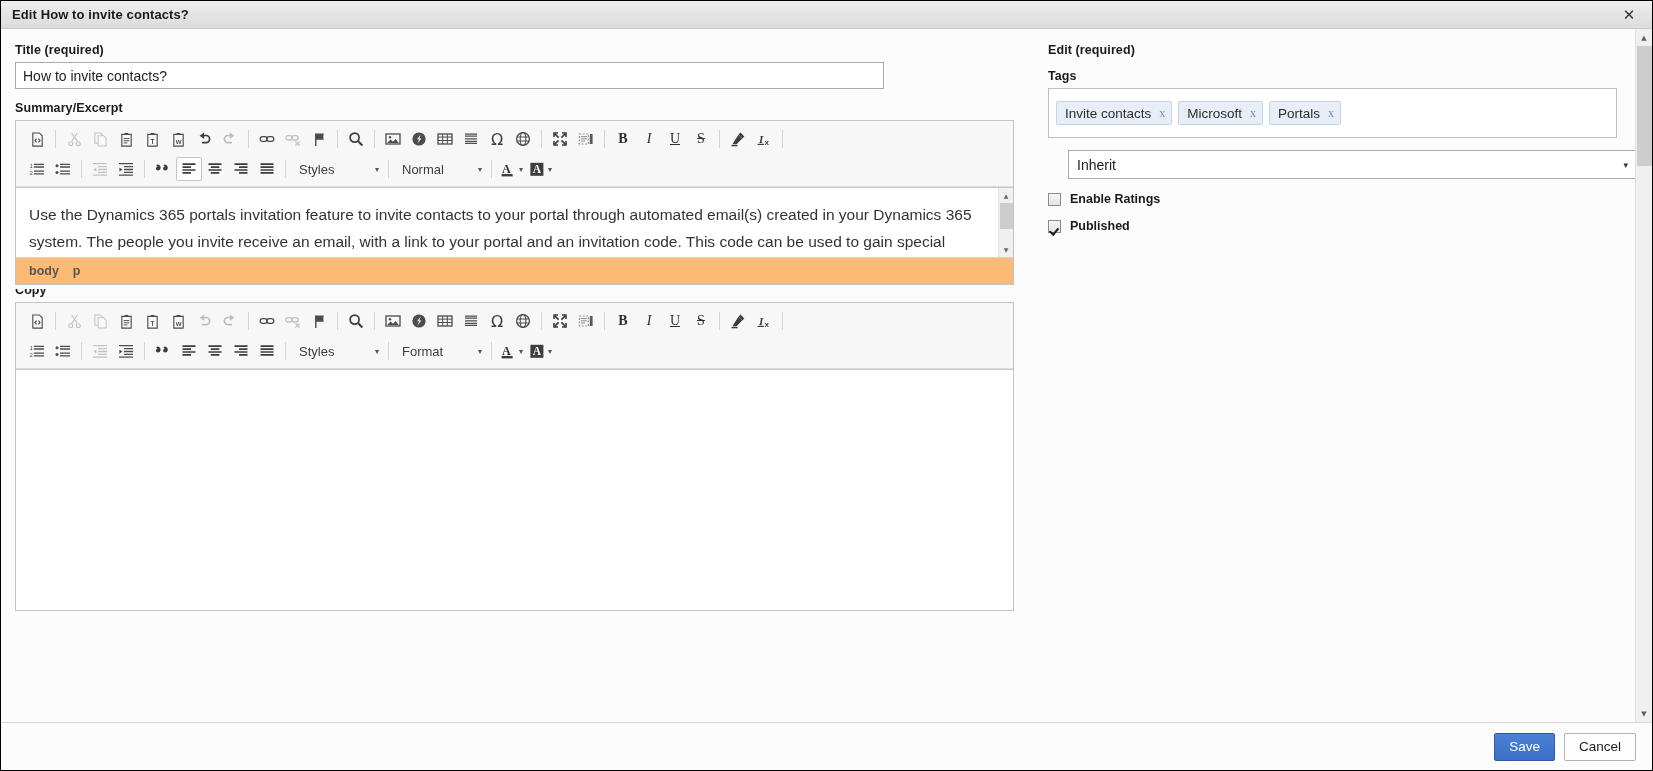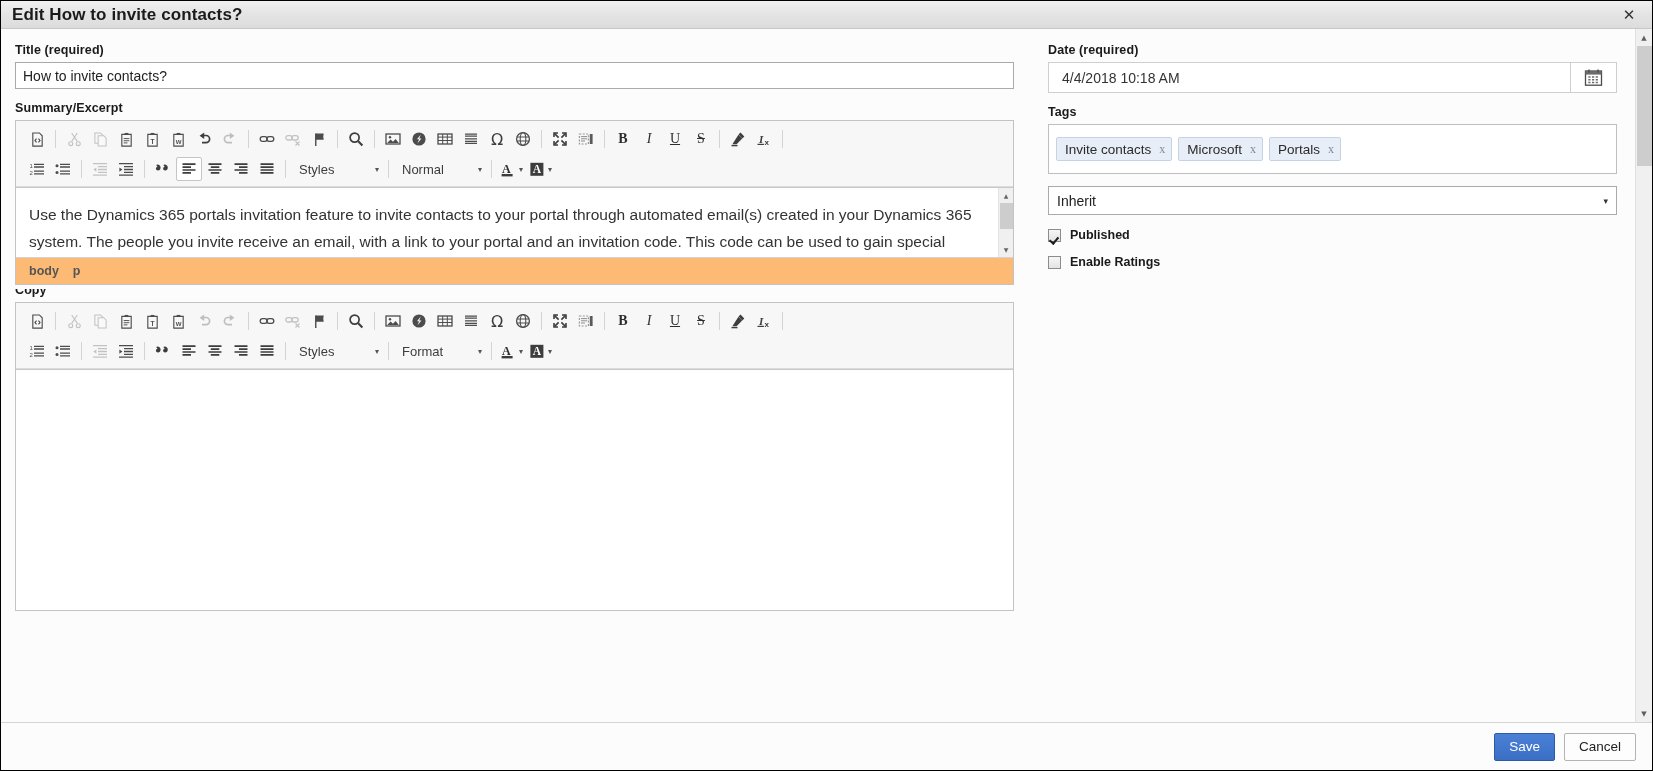--- a/index.html
+++ b/index.html
@@ -27,21 +27,21 @@
     height: 28px;
     min-height: 28px;
     background: linear-gradient(to bottom, #f0f0f0 0%, #e4e4e4 50%, #dcdcdc 100%);
     border-bottom: 1px solid #c8c8c8;
     display: flex;
     align-items: center;
     position: relative;
     padding-left: 11px;
   }
   #titlebar .ttl {
-    font-size: 17px;
+    font-size: 13px;
     font-weight: bold;
     color: #1a1a1a;
     letter-spacing: .1px;
   }
   #close-btn {
     position: absolute;
     right: 0; top: 0;
     width: 46px; height: 27px;
     display: flex; align-items: center; justify-content: center;
     font-size: 15px;
@@ -285,20 +285,21 @@
     width: 100%;
     height: 29px;
     border: 1px solid #aaa;
     background: #fff;
     display: flex;
     align-items: center;
     padding: 0 8px;
     font-size: 14px;
     color: #222;
     cursor: pointer;
+    margin-left: 20px;
   }
   .sel .caret {
     position: absolute;
     right: 8px; top: 50%;
     transform: translateY(-50%);
     font-size: 9px;
     color: #333;
     font-family: "DejaVu Sans", sans-serif;
   }
 
@@ -392,21 +393,21 @@
   </div>
 
   <div id="body">
 
     <div id="scrollpane">
 
       <div id="leftcol">
 
         <div class="field">
           <label class="fl">Title (required)</label>
-          <input class="txt" style="width: 999px;" value="How to invite contacts?">
+          <input class="txt" style="width: 869px;" value="How to invite contacts?">
         </div>
 
         <label class="fl">Summary/Excerpt</label>
         <div class="cke">
           <div class="cke-toolbar">
 
             <div class="cke-row">
               <div class="tb-btn">
                 <svg width="15" height="15" viewBox="0 0 16 16">
                     <path d="M3 1h7l3 3v11H3z" fill="none" stroke="#4c4c4c" stroke-width="1.2"></path>
@@ -920,32 +921,21 @@
             <div class="cke-content">
               <p></p>
             </div>
           </div>
         </div>
       </div>
 
       <div id="rightcol">
 
         <div class="field">
-          <label class="fl">Date (required)</label>
-          <div id="date-wrap">
-            <input class="txt soft" value="4/4/2018 10:18 AM" style="">
-            <div id="cal-btn">
-              <svg width="19" height="19" viewBox="0 0 19 19">
-                <rect x="1.5" y="3" width="16" height="14.2" fill="none" stroke="#4a4a4a" stroke-width="1.3"></rect>
-                <rect x="1.5" y="3" width="16" height="3.6" fill="#6b6b6b"></rect>
-                <path d="M5 1.4v3M14 1.4v3" stroke="#4a4a4a" stroke-width="1.4"></path>
-                <path d="M4.3 9h2.2M8 9h2.2M11.7 9h2.2M4.3 11.7h2.2M8 11.7h2.2M11.7 11.7h2.2M4.3 14.4h2.2M8 14.4h2.2M11.7 14.4h2.2" stroke="#6b6b6b" stroke-width="1.5"></path>
-              </svg>
-            </div>
-          </div>
+          <label class="fl">Edit (required)</label>
         </div>
 
         <div class="field">
         </div>
 
         <div class="field">
           <label class="fl">Tags</label>
           <div id="tags-box">
             <span class="tag">
               <span>Invite contacts</span>
@@ -963,27 +953,27 @@
         </div>
 
         <div class="field">
           <div class="sel">
             <span>Inherit</span>
             <span class="caret">▾</span>
           </div>
         </div>
 
         <div class="chk-row">
+          <span class="chk"></span>
+          <span class="cl">Enable Ratings</span>
+        </div>
+
+        <div class="chk-row">
           <span class="chk on"></span>
           <span class="cl">Published</span>
-        </div>
-
-        <div class="chk-row">
-          <span class="chk"></span>
-          <span class="cl">Enable Ratings</span>
         </div>
       </div>
     </div>
 
     <div id="vscroll">
       <div class="arrow">▲</div>
       <div class="thumb"></div>
       <div class="arrow">▼</div>
     </div>
   </div>

